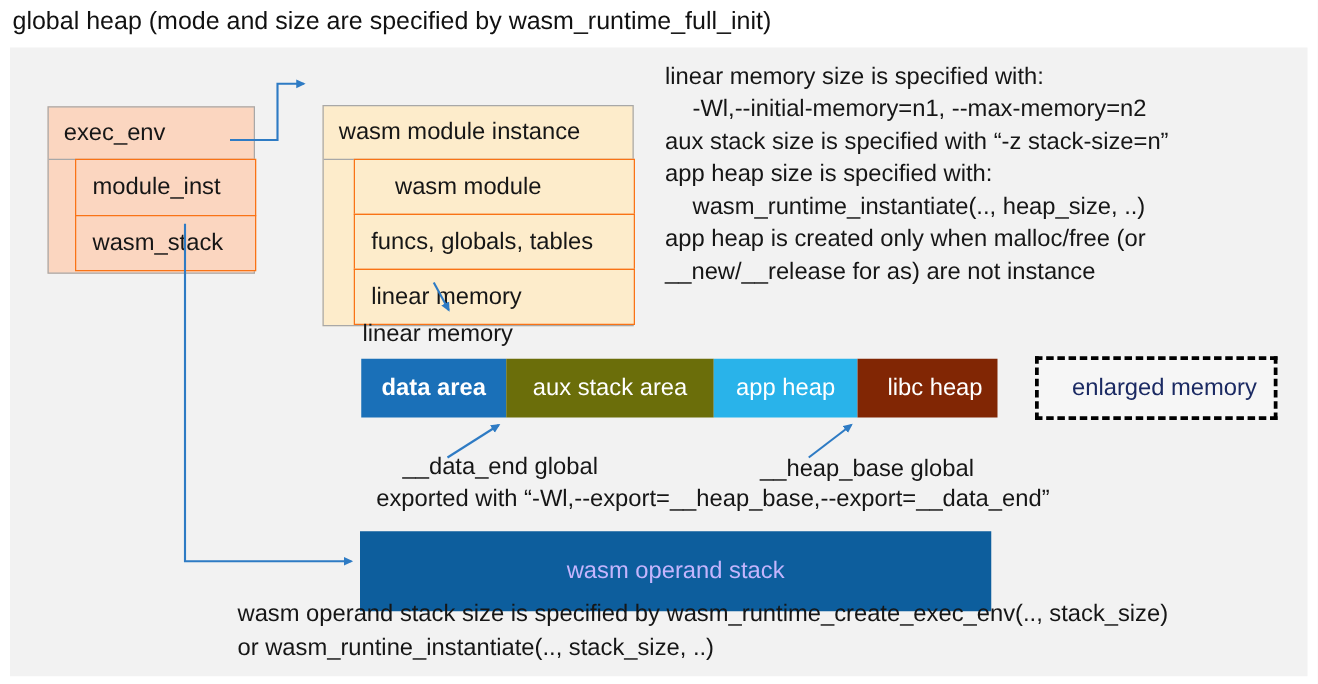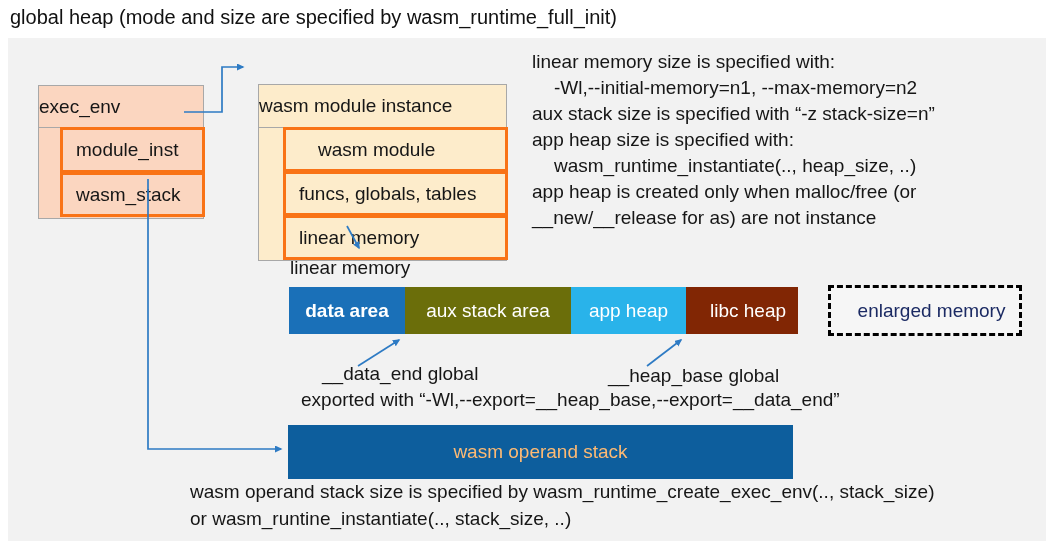--- a/index.html
+++ b/index.html
@@ -6,22 +6,22 @@
   body { background:#ffffff; font-family:"Liberation Sans", sans-serif; color:#161616; }
   .stage { position:relative; width:1054px; height:547px; background:#ffffff; overflow:hidden; }
 
   .title { position:absolute; left:10px; top:6px; font-size:20px; color:#111; white-space:nowrap; }
 
   .canvas { position:absolute; left:8px; top:38px; width:1038px; height:503px; background:#f2f2f2; }
 
   
   .struct { position:absolute; border:1px solid #a8a8a8; }
   .struct .hdr { position:absolute; left:0; top:0; width:100%; display:flex; align-items:center;
-                 font-size:19px; border-bottom:1px solid #a8a8a8; }
-  .struct .row { position:absolute; border:3px solid #f97316; display:flex; align-items:center;
+                 padding-left:12px; font-size:19px; border-bottom:1px solid #a8a8a8; }
+  .struct .row { position:absolute; border:1px solid #f97316; display:flex; align-items:center;
                  padding-left:13px; font-size:19px; }
 
   .exec-env { left:30px; top:47px; width:166px; height:134px; background:#fbd6c0; }
   .exec-env .hdr { height:42px; }
   .exec-env .row { left:21px; width:145px; background:#fbd6c0; }
   .exec-env .row.r0 { top:41px; height:46px; }
   .exec-env .row.r1 { top:86px; height:45px; }
 
   .mod-inst { left:250px; top:46px; width:249px; height:177px; background:#fdeccb; }
   .mod-inst .hdr { height:43px; }
@@ -45,23 +45,23 @@
   .lm-seg.s2 { left:282px; width:115px; }
   .lm-seg.s3 { left:397px; width:112px; }
   .lm-seg.s4 { left:539px; width:194px; top:-2px; height:51px; border:3px dashed #000;padding-left:13px; }
 
   .anno { position:absolute; font-size:19px; white-space:nowrap; }
   .anno-data-end  { left:322px; top:363px;text-align:center; }
   .anno-heap-base { left:608px; top:365px; }
   .anno-exported  { left:301px; top:389px; }
 
   
-  .op-stack { position:absolute; left:288px; top:425px; width:505px; height:54px;
+  .op-stack { position:absolute; left:288px; top:425px; width:505px; height:64px;
               display:flex; align-items:center; justify-content:center;
-              color:#fdba74; font-size:19px; }
+              color:#c4b5fd; font-size:19px; }
   .op-note { position:absolute; left:190px; top:478px; font-size:19px; line-height:27px; }
   .op-note .line { white-space:nowrap; }
 
   .connector-layer { position:absolute; left:0; top:0; width:1054px; height:547px; pointer-events:none; }
 </style>
 </head>
 <body>
 
 <div class="stage">
 

